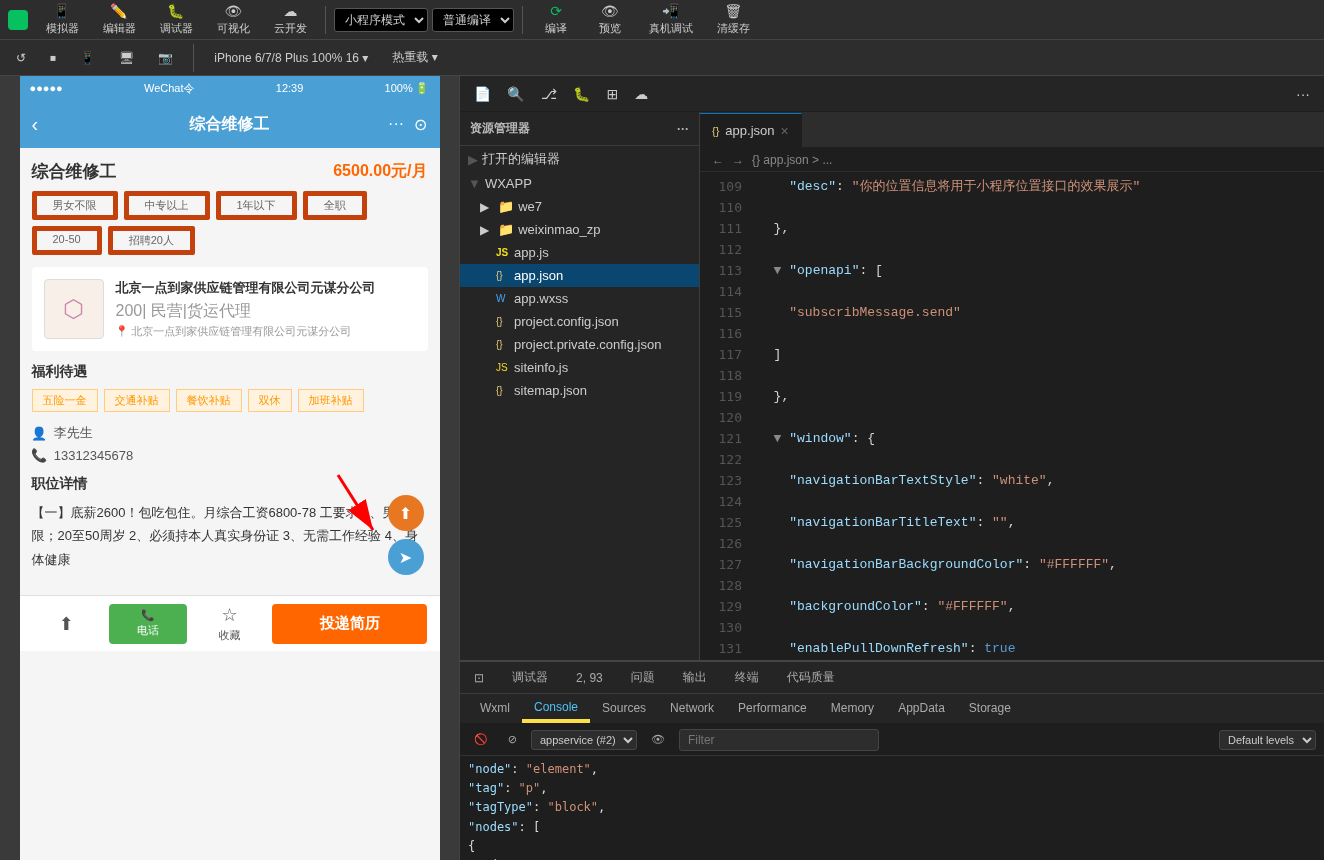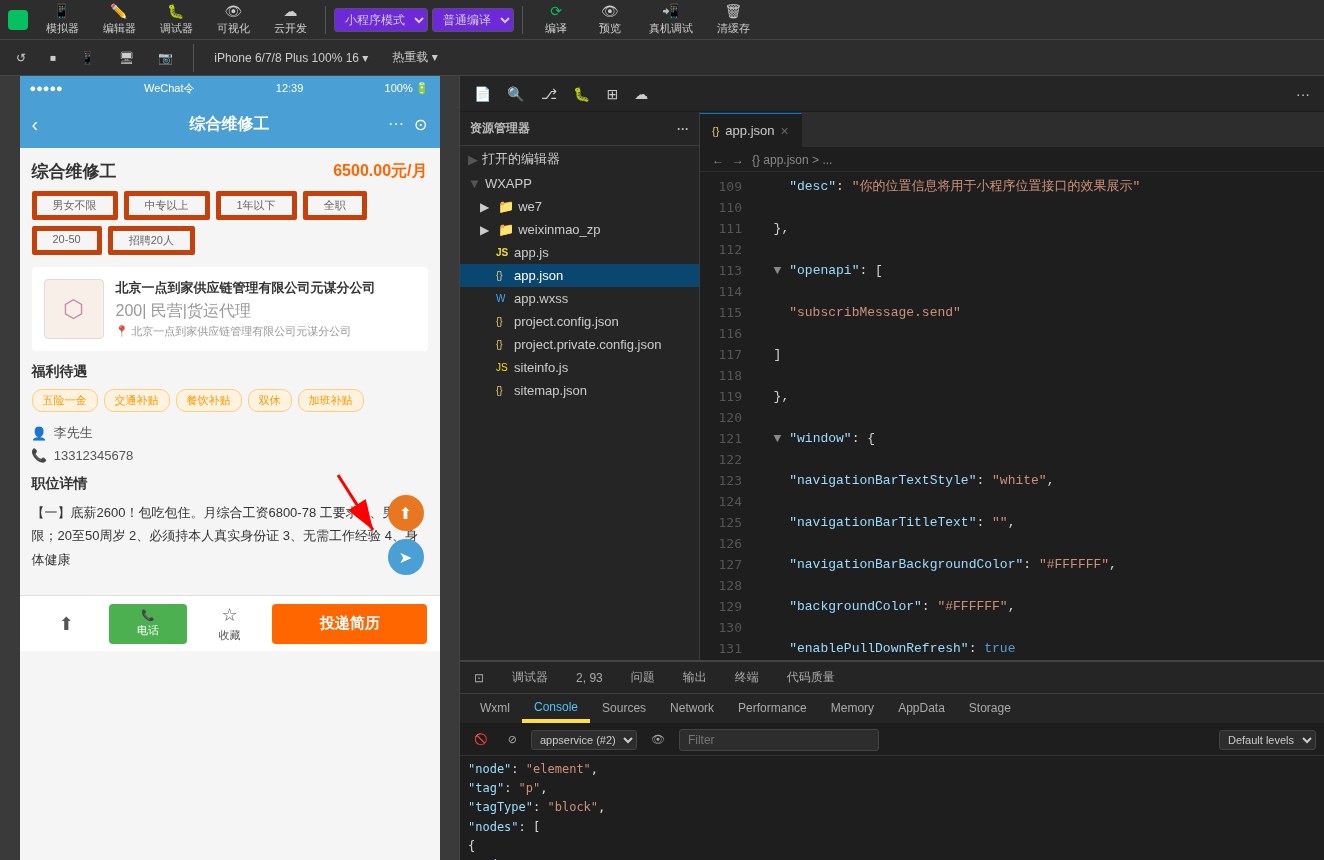--- a/index.html
+++ b/index.html
@@ -26,21 +26,21 @@
       cursor: pointer;
       min-width: 50px;
     }
     .toolbar-icon {
       font-size: 14px;
       margin-bottom: 2px;
     }
     .toolbar-separator { width: 1px; height: 28px; background: #555; margin: 0 4px; }
     
     .dropdown-select {
-      background: #6d28d9;
+      background: #000000;
       border: 1px solid #555;
       color: #ccc;
       font-size: 12px;
       padding: 3px 6px;
       border-radius: 3px;
       cursor: pointer;
     }
 
     
     .second-toolbar {
@@ -197,21 +197,21 @@
       gap: 6px;
       flex-wrap: wrap;
       margin-bottom: 12px;
     }
     .welfare-tag {
       background: #fff3e0;
       border: 1px solid #ffcc80;
       color: #ff9800;
       font-size: 11px;
       padding: 3px 10px;
-      border-radius: 10px;
+      border-radius: 0;
     }
 
     .contact-section { margin-bottom: 12px; }
     .contact-item { font-size: 13px; color: #555; margin-bottom: 6px; display: flex; align-items: center; gap: 6px; }
 
     .job-detail-section { margin-bottom: 12px; }
     .job-detail-text { font-size: 13px; color: #333; line-height: 1.8; }
 
     .phone-bottom-bar {
       height: 56px;

